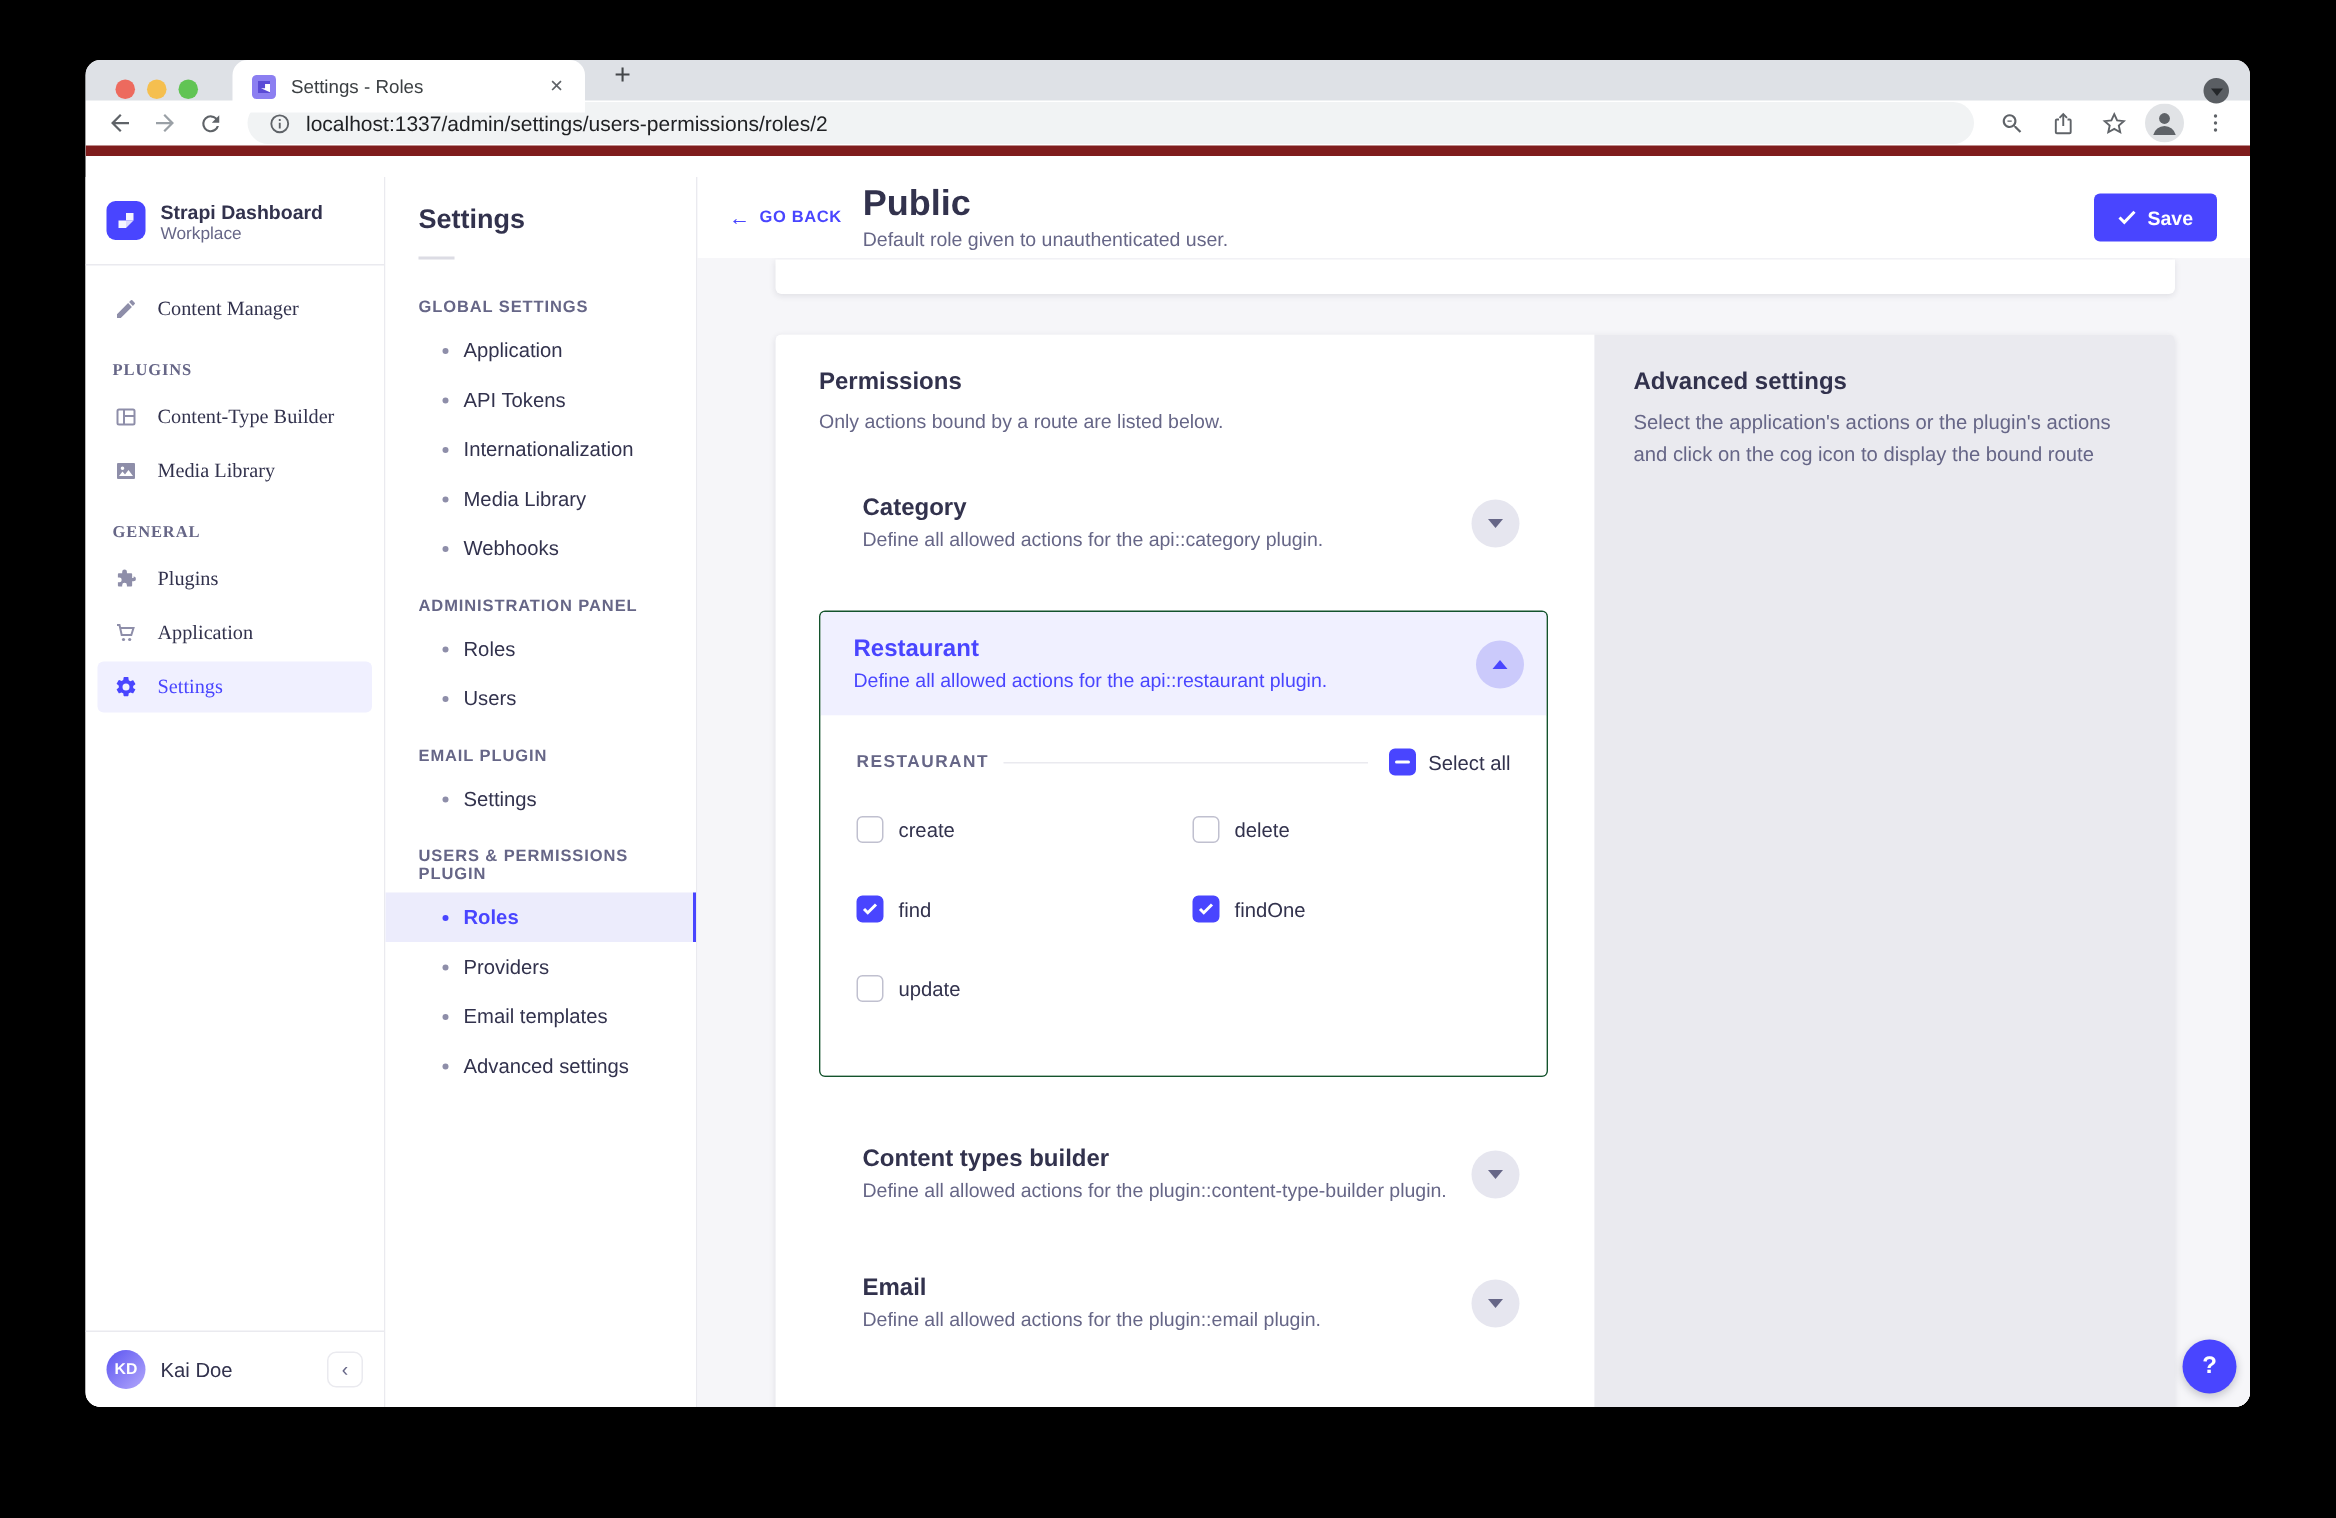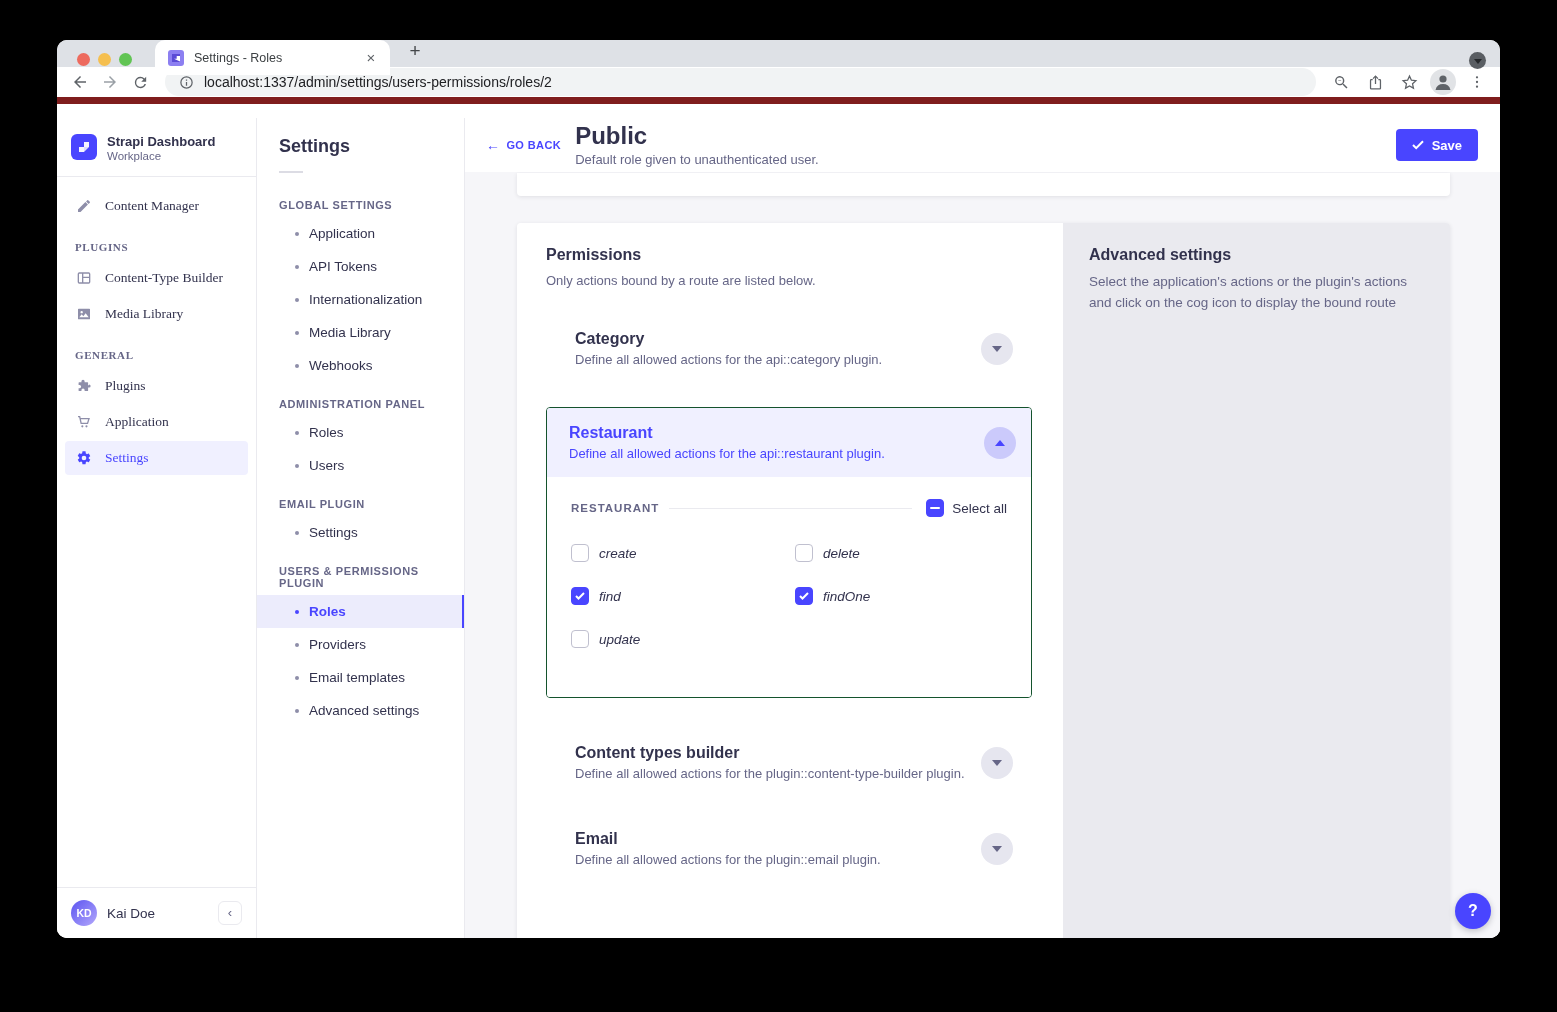--- a/index.html
+++ b/index.html
@@ -109,21 +109,21 @@
   .group-label { font-size:11.5px; font-weight:700; color:#666687; letter-spacing:1px; }
   .group-line { flex:1; height:1px; background:#eaeaef; margin:0 14px 0 10px; }
   .select-all { display:flex; align-items:center; gap:8px; font-size:13.5px; color:#32324d; }
   .cbx { width:18px; height:18px; border-radius:4px; border:1px solid #c0c0cf; background:#fff;
     display:flex; align-items:center; justify-content:center; flex:0 0 18px; }
   .cbx.checked, .cbx.indeterminate { background:#4945ff; border-color:#4945ff; }
   .cbx .mark { display:none; }
   .cbx.checked .mark { display:block; }
   .cbx .minus { display:none; width:10px; height:2px; background:#fff; border-radius:1px; }
   .cbx.indeterminate .minus { display:block; }
-  .action-grid { display:grid; grid-template-columns:224px 224px; row-gap:25px; margin-top:27px;font-style:italic; }
+  .action-grid { display:grid; grid-template-columns:224px 224px; row-gap:35px; margin-top:27px; }
   .action { display:flex; align-items:center; gap:10px; font-size:13.5px; color:#32324d; }
 
   .help-fab { position:absolute; right:9px; bottom:9px; width:36px; height:36px; border-radius:50%;
     background:#4945ff; color:#fff; font-size:16px; font-weight:700; border:none;
     display:flex; align-items:center; justify-content:center; box-shadow:0 2px 6px rgba(33,33,52,.25); }
 </style>
 </head>
 <body>
 
 <div class="window">

